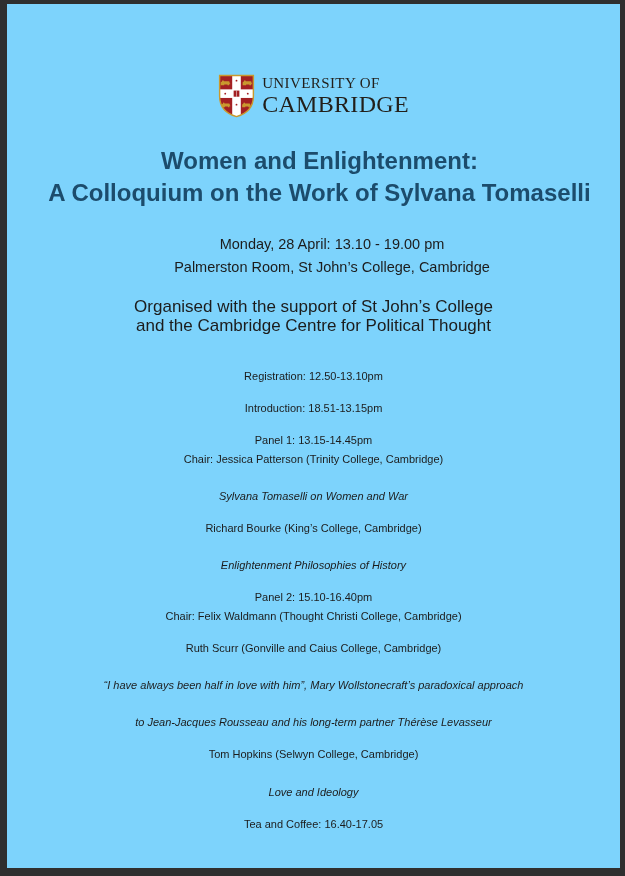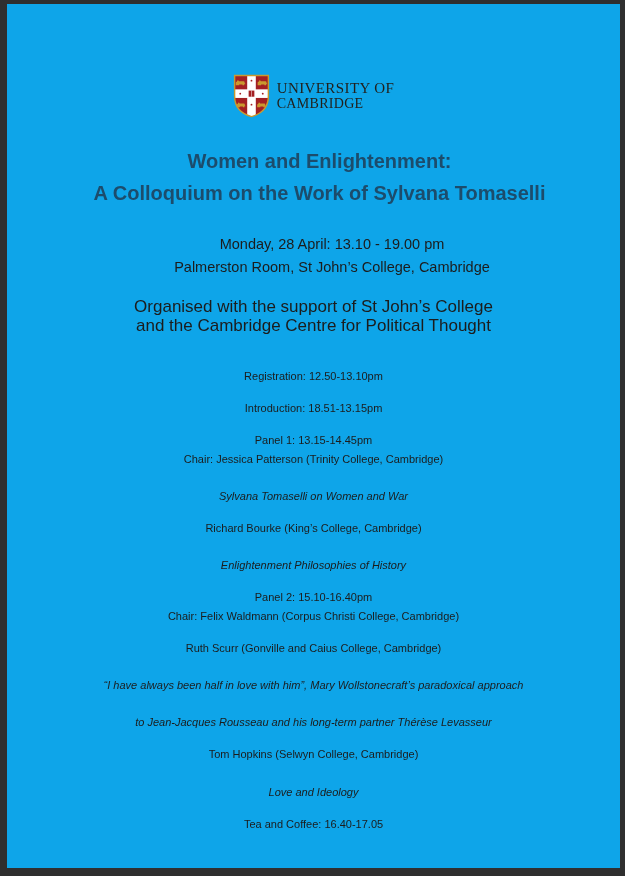--- a/index.html
+++ b/index.html
@@ -6,21 +6,21 @@
   body {
     width: 625px; height: 876px;
     background: #2f2f2f;
     position: relative;
     font-family: "Liberation Sans", sans-serif;
     -webkit-font-smoothing: antialiased;
   }
   .page {
     position: absolute;
     left: 7px; top: 4px; right: 5px; bottom: 8px;
-    background: #0ea5e9;
+    background: #7dd3fc;
     text-align: center;
     overflow: hidden;
     color: #1e1e1e;
   }
   
   .logo {
     margin-top: 70px;
     display: flex;
     justify-content: center;
     align-items: center;
@@ -29,31 +29,31 @@
   .wordmark { text-align: left; color: #221f1a; }
   .wm1 {
     font-family: "Liberation Serif", serif;
     font-size: 15px;
     letter-spacing: 0.4px;
     line-height: 1.05;
     white-space: nowrap;
   }
   .wm2 {
     font-family: "Liberation Serif", serif;
-    font-size: 14px;
+    font-size: 24px;
     letter-spacing: 0.3px;
     line-height: 1.0;
     white-space: nowrap;
   }
   
   .title {
     margin-top: 27px;
     color: #1c4c6c;
     font-weight: 700;
-    font-size: 20px;
+    font-size: 24px;
     line-height: 32px;
     padding-left: 12px;
   }
   
   .when-where {
     margin-top: 24px;
     font-size: 14.5px;
     line-height: 23px;
     color: #1c1c1c;
     padding-left: 37px;
@@ -150,21 +150,21 @@
     </div>
 
     <div class="block">
       <div class="line">Richard Bourke (King’s College, Cambridge)</div>
       <div class="line it">Enlightenment Philosophies of History</div>
     </div>
 
 
     <div class="block">
       <div class="line">Panel 2: 15.10-16.40pm</div>
-      <div class="line">Chair: Felix Waldmann (Corpus Christi College, Cambridge)</div>
+      <div class="line">Chair: Felix Waldmann (Thought Christi College, Cambridge)</div>
     </div>
 
     <div class="block">
       <div class="line">Ruth Scurr (Gonville and Caius College, Cambridge)</div>
       <div class="line it">“I have always been half in love with him”, Mary Wollstonecraft’s paradoxical approach</div>
       <div class="line it">to Jean-Jacques Rousseau and his long-term partner Thérèse Levasseur</div>
     </div>
 
     <div class="block">
       <div class="line">Tom Hopkins (Selwyn College, Cambridge)</div>

